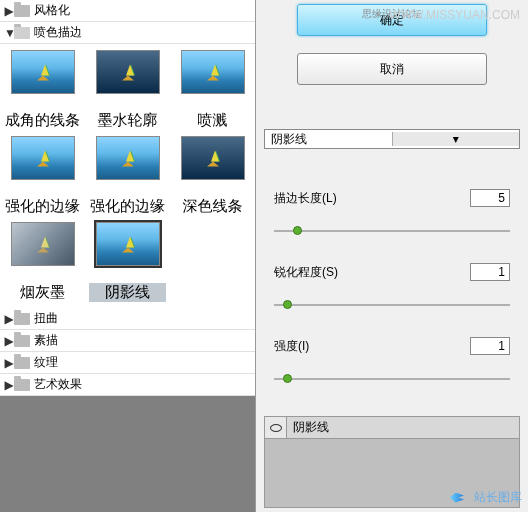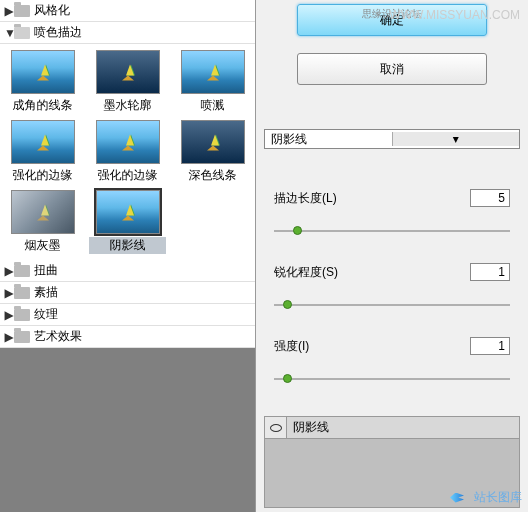--- a/index.html
+++ b/index.html
@@ -15,21 +15,21 @@
 .tree-row .folder.open { background: #d0d0d0; }
 
 .thumb-area { background: #fff; padding: 6px 4px; flex: 0 0 auto; }
 .thumb-grid { display: grid; grid-template-columns: repeat(3, 1fr); gap: 6px 8px; }
 .thumb-item { text-align: center; cursor: pointer; }
 .thumb-img { width: 64px; height: 44px; margin: 0 auto; border: 1px solid #888; background: linear-gradient(180deg,#8fd4ff 0%,#5fb8e8 40%,#2b7fb5 70%,#1a5d8a 100%); position: relative; overflow: hidden; }
 .thumb-img.selected { box-shadow: 0 0 0 2px #333; }
 .thumb-img .boat { position: absolute; left: 50%; top: 55%; width: 12px; height: 16px; transform: translate(-50%,-60%); }
 .thumb-img .boat::before { content: ""; position: absolute; left: 0; bottom: 0; border-left: 6px solid transparent; border-right: 6px solid transparent; border-bottom: 5px solid #d4a030; }
 .thumb-img .boat::after { content: ""; position: absolute; left: 4px; bottom: 5px; width: 0; height: 0; border-left: 4px solid transparent; border-right: 4px solid transparent; border-bottom: 11px solid #e8d840; filter: drop-shadow(1px 0 0 #4aa850); }
-.thumb-label { margin-top: 3px; font-size: 12px; color: #000; }
+.thumb-label { margin-top: 17px; font-size: 15px; color: #000; }
 .thumb-item.sel .thumb-label { background: #c0c8d0; }
 
 .thumb-gray { background: linear-gradient(135deg,#b8c8d8 0%,#7890a8 50%,#405870 100%) !important; filter: grayscale(40%); }
 .thumb-dark { background: linear-gradient(180deg,#4a6a8a 0%,#2a4a6a 50%,#0a2a4a 100%) !important; }
 
 .gray-filler { flex: 1; background: #808080; }
 
 .btn { display: block; width: 190px; height: 32px; margin: 0 auto; border: 1px solid #888; border-radius: 3px; background: linear-gradient(#fff,#e8e8e8); cursor: pointer; line-height: 20px; text-align: center; }
 .btn.ok { background: linear-gradient(#d0f4ff,#80d8f8); border-color: #4ab0e0; box-shadow: 0 0 3px #60c0f0; }
 

